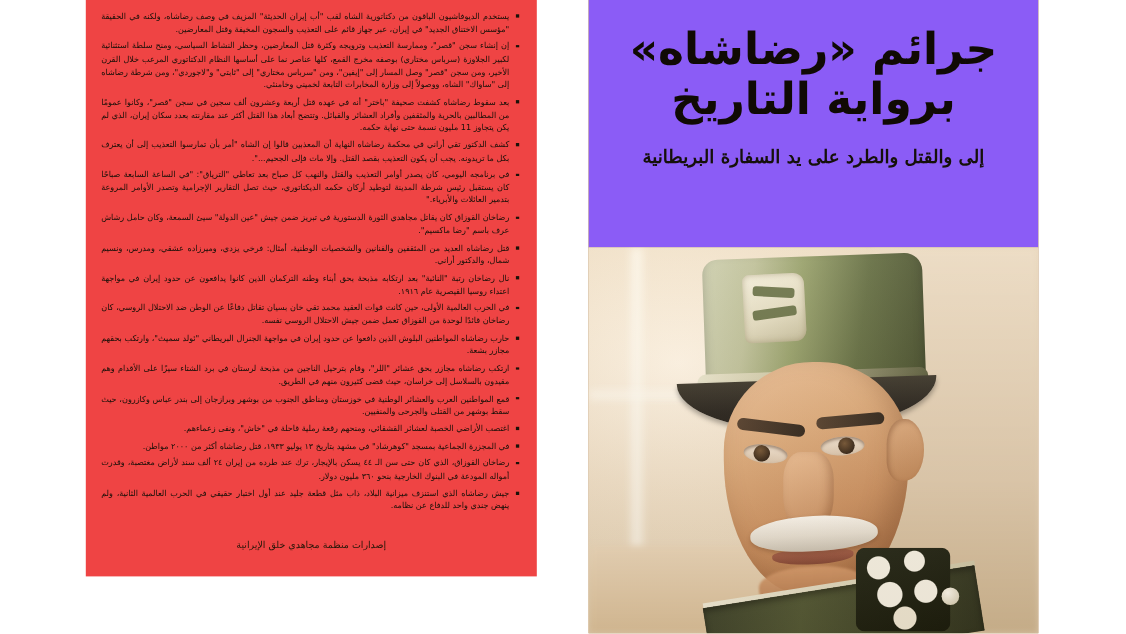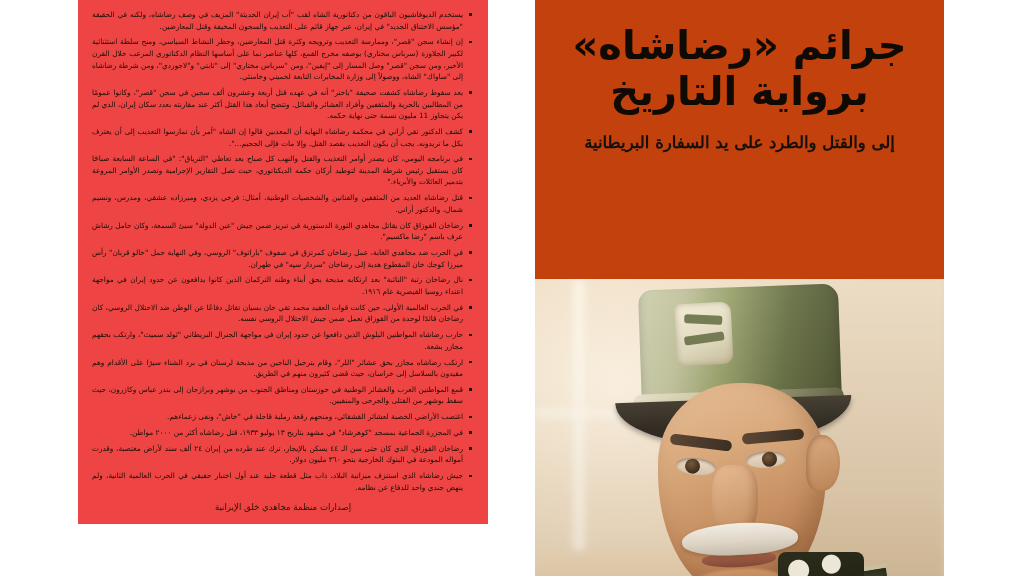--- a/index.html
+++ b/index.html
@@ -42,38 +42,38 @@
     letter-spacing:0px;
   }
   #bullet-list li::before{
     content:"";
     position:absolute;
     right:2px; top:4.4px;
     width:2.6px;height:2.6px;
     background:#1a1208;
   }
   #footer-credit{
-    margin-top:8px;
+    margin-top:24px;
     text-align:center;
     font-size:8.6px;
     color:#241607;
     line-height:12px;
   }
 
   
   #right-panel{
     position:absolute;
     left:535px; top:0;
     width:409px; height:576px;
     background:#b2885a;
     overflow:hidden;
   }
   #poster-header{
-    height:279px;
-    background:#c2410c;
+    height:225px;
+    background:#8b5cf6;
     box-sizing:border-box;
     padding:22px 16px 0 16px;
     text-align:center;
     direction:rtl;
   }
   #poster-title{
     font-size:40px;
     line-height:46px;
     font-weight:bold;
     color:#100a04;
@@ -209,23 +209,22 @@
 </head>
 <body>
 
 <div id="left-panel">
   <ul id="bullet-list">
     <li>يستخدم الديوفاشيون الباقون من دكتاتورية الشاه لقب "أب إيران الحديثة" المزيف في وصف رضاشاه، ولكنه في الحقيقة "مؤسس الاختناق الجديد" في إيران، عبر جهاز قائم على التعذيب والسجون المخيفة وقتل المعارضين.</li>
     <li>إن إنشاء سجن "قصر"، وممارسة التعذيب وترويجه وكثرة قتل المعارضين، وحظر النشاط السياسي، ومنح سلطة استثنائية لكبير الجلاوزة (سرباس مختاري) بوصفه مخرج القمع، كلها عناصر نما على أساسها النظام الدكتاتوري المرعب خلال القرن الأخير، ومن سجن "قصر" وصل المسار إلى "إيفين"، ومن "سرباس مختاري" إلى "ثابتي" و"لاجوردي"، ومن شرطة رضاشاه إلى "ساواك" الشاه، ووصولاً إلى وزارة المخابرات التابعة لخميني وخامنئي.</li>
     <li>بعد سقوط رضاشاه كشفت صحيفة "باختر" أنه في عهده قتل أربعة وعشرون ألف سجين في سجن "قصر"، وكانوا عمومًا من المطالبين بالحرية والمثقفين وأفراد العشائر والقبائل. وتتضح أبعاد هذا القتل أكثر عند مقارنته بعدد سكان إيران، الذي لم يكن يتجاوز 11 مليون نسمة حتى نهاية حكمه.</li>
     <li>كشف الدكتور تقي أراني في محكمة رضاشاه النهاية أن المعذبين قالوا إن الشاه "أمر بأن تمارسوا التعذيب إلى أن يعترف بكل ما تريدونه. يجب أن يكون التعذيب بقصد القتل. وإلا مات فإلى الجحيم...".</li>
     <li>في برنامجه اليومي، كان يصدر أوامر التعذيب والقتل والنهب كل صباح بعد تعاطي "الترياق": "في الساعة السابعة صباحًا كان يستقبل رئيس شرطة المدينة لتوطيد أركان حكمه الديكتاتوري، حيث تصل التقارير الإجرامية وتصدر الأوامر المروعة بتدمير العائلات والأبرياء."</li>
+    <li>رضاخان القوزاق كان يقاتل مجاهدي الثورة الدستورية في تبريز ضمن جيش "عين الدولة" سيئ السمعة، وكان حامل رشاش عرف باسم "رضا ماكسيم".</li>
     <li>قتل رضاشاه العديد من المثقفين والفنانين والشخصيات الوطنية، أمثال: فرخي يزدي، وميرزاده عشقي، ومدرس، ونسيم شمال، والدكتور أراني.</li>
-    <li>رضاخان القوزاق كان يقاتل مجاهدي الثورة الدستورية في تبريز ضمن جيش "عين الدولة" سيئ السمعة، وكان حامل رشاش عرف باسم "رضا ماكسيم".</li>
-    <li>في الحرب ضد مجاهدي الغابة، عمل رضاخان كمرتزق في صفوف "باراتوف" الروسي، وفي النهاية حمل "خالو قربان" رأس ميرزا كوجك خان المقطوع هدية إلى رضاخان "سردار سپه" في طهران.</li>
     <li>نال رضاخان رتبة "النائبة" بعد ارتكابه مذبحة بحق أبناء وطنه التركمان الذين كانوا يدافعون عن حدود إيران في مواجهة اعتداء روسيا القيصرية عام ١٩١٦.</li>
     <li>في الحرب العالمية الأولى، حين كانت قوات العقيد محمد تقي خان بسيان تقاتل دفاعًا عن الوطن ضد الاحتلال الروسي، كان رضاخان قائدًا لوحدة من القوزاق تعمل ضمن جيش الاحتلال الروسي نفسه.</li>
     <li>حارب رضاشاه المواطنين البلوش الذين دافعوا عن حدود إيران في مواجهة الجنرال البريطاني "ئولد سميث"، وارتكب بحقهم مجازر بشعة.</li>
     <li>ارتكب رضاشاه مجازر بحق عشائر "اللر"، وقام بترحيل الناجين من مذبحة لرستان في برد الشتاء سيرًا على الأقدام وهم مقيدون بالسلاسل إلى خراسان، حيث قضى كثيرون منهم في الطريق.</li>
     <li>قمع المواطنين العرب والعشائر الوطنية في خوزستان ومناطق الجنوب من بوشهر وبرازجان إلى بندر عباس وكازرون، حيث سقط بوشهر من القتلى والجرحى والمنفيين.</li>
     <li>اغتصب الأراضي الخصبة لعشائر القشقائي، ومنحهم رقعة رملية قاحلة في "خاش"، ونفى زعماءهم.</li>
     <li>في المجزرة الجماعية بمسجد "كوهرشاد" في مشهد بتاريخ ١٣ يوليو ١٩٣٣، قتل رضاشاه أكثر من ٢٠٠٠ مواطن.</li>
     <li>رضاخان القوزاق، الذي كان حتى سن الـ ٤٤ يسكن بالإيجار، ترك عند طرده من إيران ٢٤ ألف سند لأراض مغتصبة، وقدرت أمواله المودعة في البنوك الخارجية بنحو ٣٦٠ مليون دولار.</li>
     <li>جيش رضاشاه الذي استنزف ميزانية البلاد، ذاب مثل قطعة جليد عند أول اختبار حقيقي في الحرب العالمية الثانية، ولم ينهض جندي واحد للدفاع عن نظامه.</li>
   </ul>

